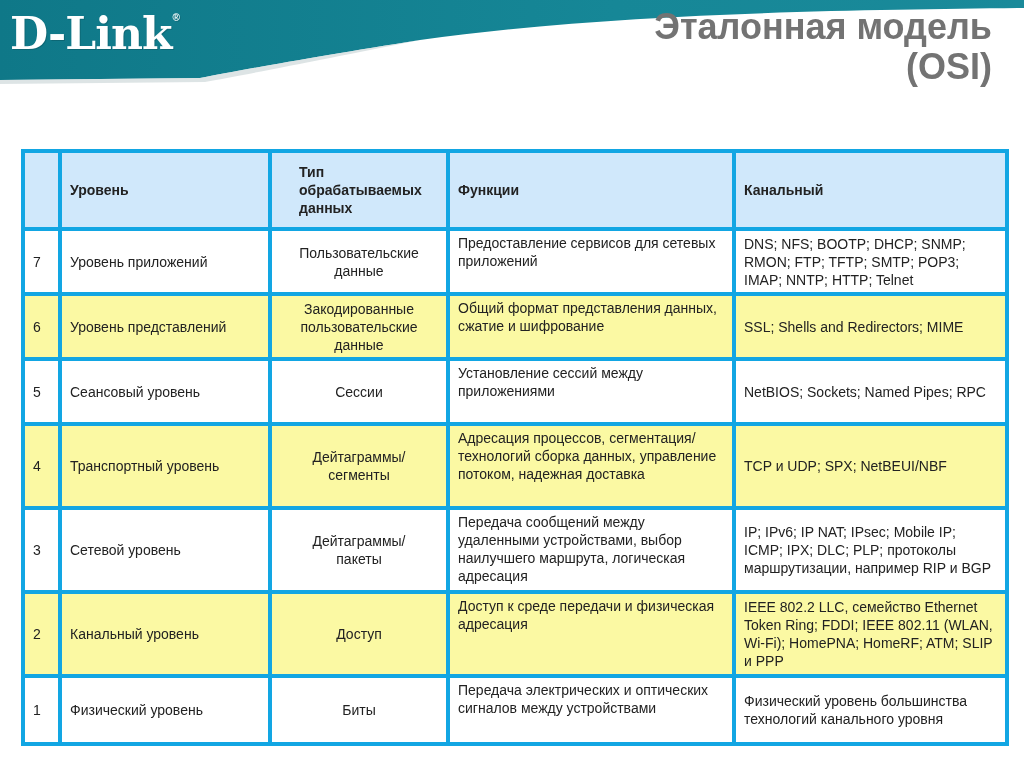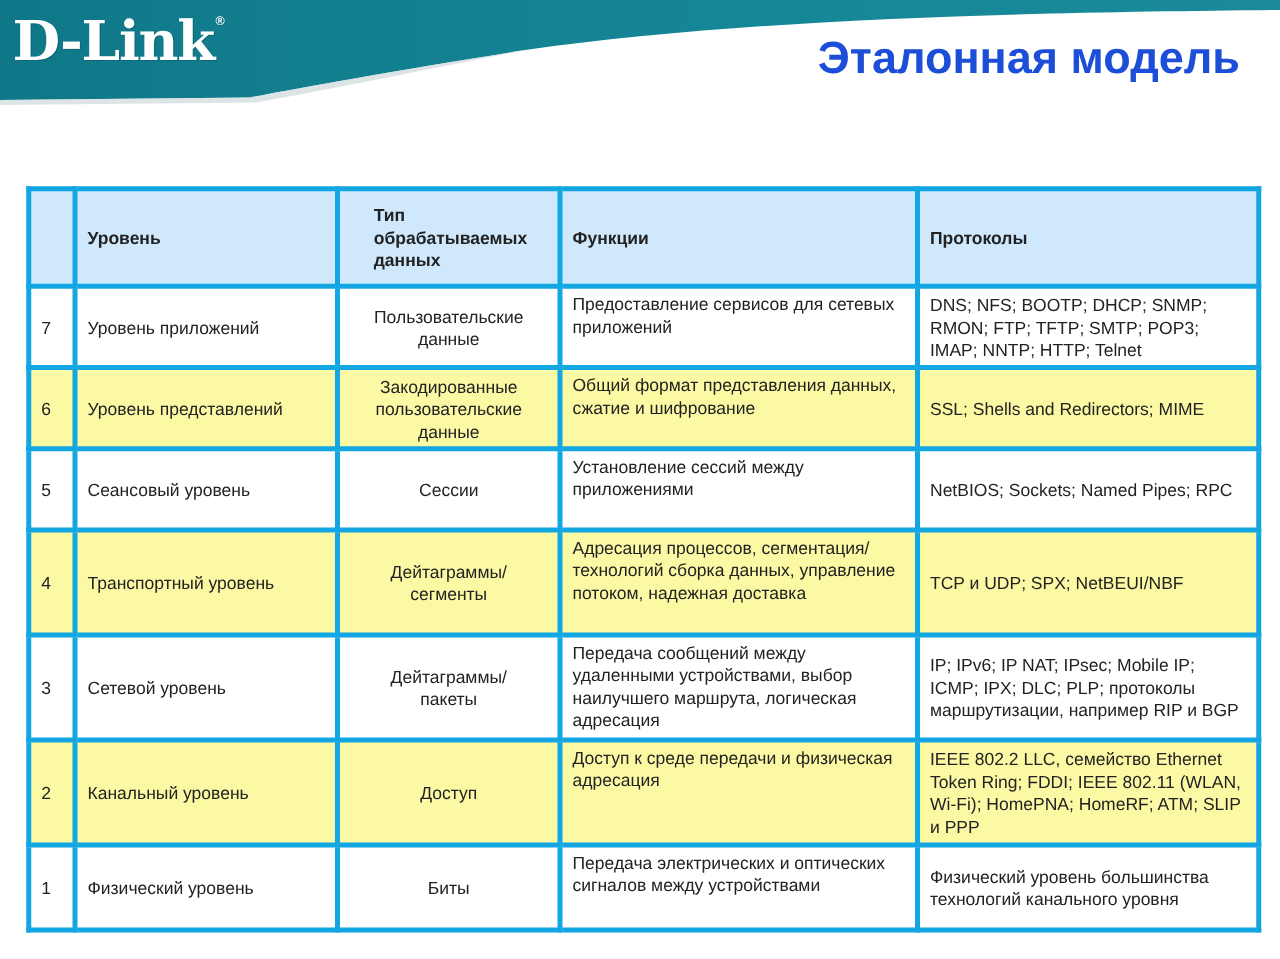--- a/index.html
+++ b/index.html
@@ -11,22 +11,22 @@
     position: absolute; left: 0; top: 0; width: 843px; height: 90px;
   }
   .logo {
     position: absolute; left: 10px; top: 8px;
     font-family: "DejaVu Serif", serif; font-weight: bold;
     font-size: 44px; color: #ffffff; letter-spacing: -1px;
     text-shadow: 1px 1px 0 rgba(0,0,0,0.15);
   }
   .logo sup { font-size: 10px; vertical-align: top; position: relative; top: 4px; margin-left: 1px; font-family: "Liberation Sans", sans-serif; }
   .title {
-    position: absolute; right: 32px; top: 26px; text-align: right;
-    color: #1d4ed8; font-weight: bold; font-size: 36px; line-height: 40px;
+    position: absolute; right: 32px; top: 7px; text-align: right;
+    color: #737373; font-weight: bold; font-size: 36px; line-height: 40px;
     font-family: "Liberation Sans", sans-serif;
   }
   .title div { white-space: nowrap; }
   table.osi {
     position: absolute; left: 21px; top: 149px; width: 984px; height: 596px;
     border-collapse: collapse; table-layout: fixed;
     font-size: 14px; color: #222222;
   }
   table.osi td, table.osi th {
     border: 4px solid #12a6e3; padding: 2px 8px; vertical-align: middle;
@@ -54,39 +54,40 @@
       </linearGradient>
     </defs>
     <path d="M0,0 L1024,0 L1024,8 C860,10 620,12 420,40 C320,56 240,70 200,78 L0,80 Z" fill="url(#tealg)"></path>
     <path d="M0,80 L200,78 C240,70 320,56 420,40 C330,58 250,74 205,82 L0,84 Z" fill="#cfd8da" opacity="0.7"></path>
   </svg>
   <div class="logo"><span>D-Link</span><sup>®</sup></div>
 </div>
 
 <div class="title">
   <div>Эталонная модель</div>
+  <div>(OSI)</div>
 </div>
 
 <table class="osi">
   <colgroup>
     <col style="width:37px">
     <col style="width:210px">
     <col style="width:178px">
     <col style="width:286px">
     <col style="width:273px">
   </colgroup>
   <thead>
     <tr style="height:78px">
       <th></th>
       <th>Уровень</th>
       <th>
           <div style="width:120px;margin:0 auto">Тип обрабатываемых данных</div>
         </th>
       <th>Функции</th>
-      <th>Протоколы</th>
+      <th>Канальный</th>
     </tr>
   </thead>
   <tbody>
     <tr class="white" style="height:65px">
       <td class="num">7</td>
       <td class="name">Уровень приложений</td>
       <td class="dtype">Пользовательские данные</td>
       <td class="func">Предоставление сервисов для сетевых приложений</td>
       <td class="proto">DNS; NFS; BOOTP; DHCP; SNMP; RMON; FTP; TFTP; SMTP; POP3; IMAP; NNTP; HTTP; Telnet</td>
     </tr>

